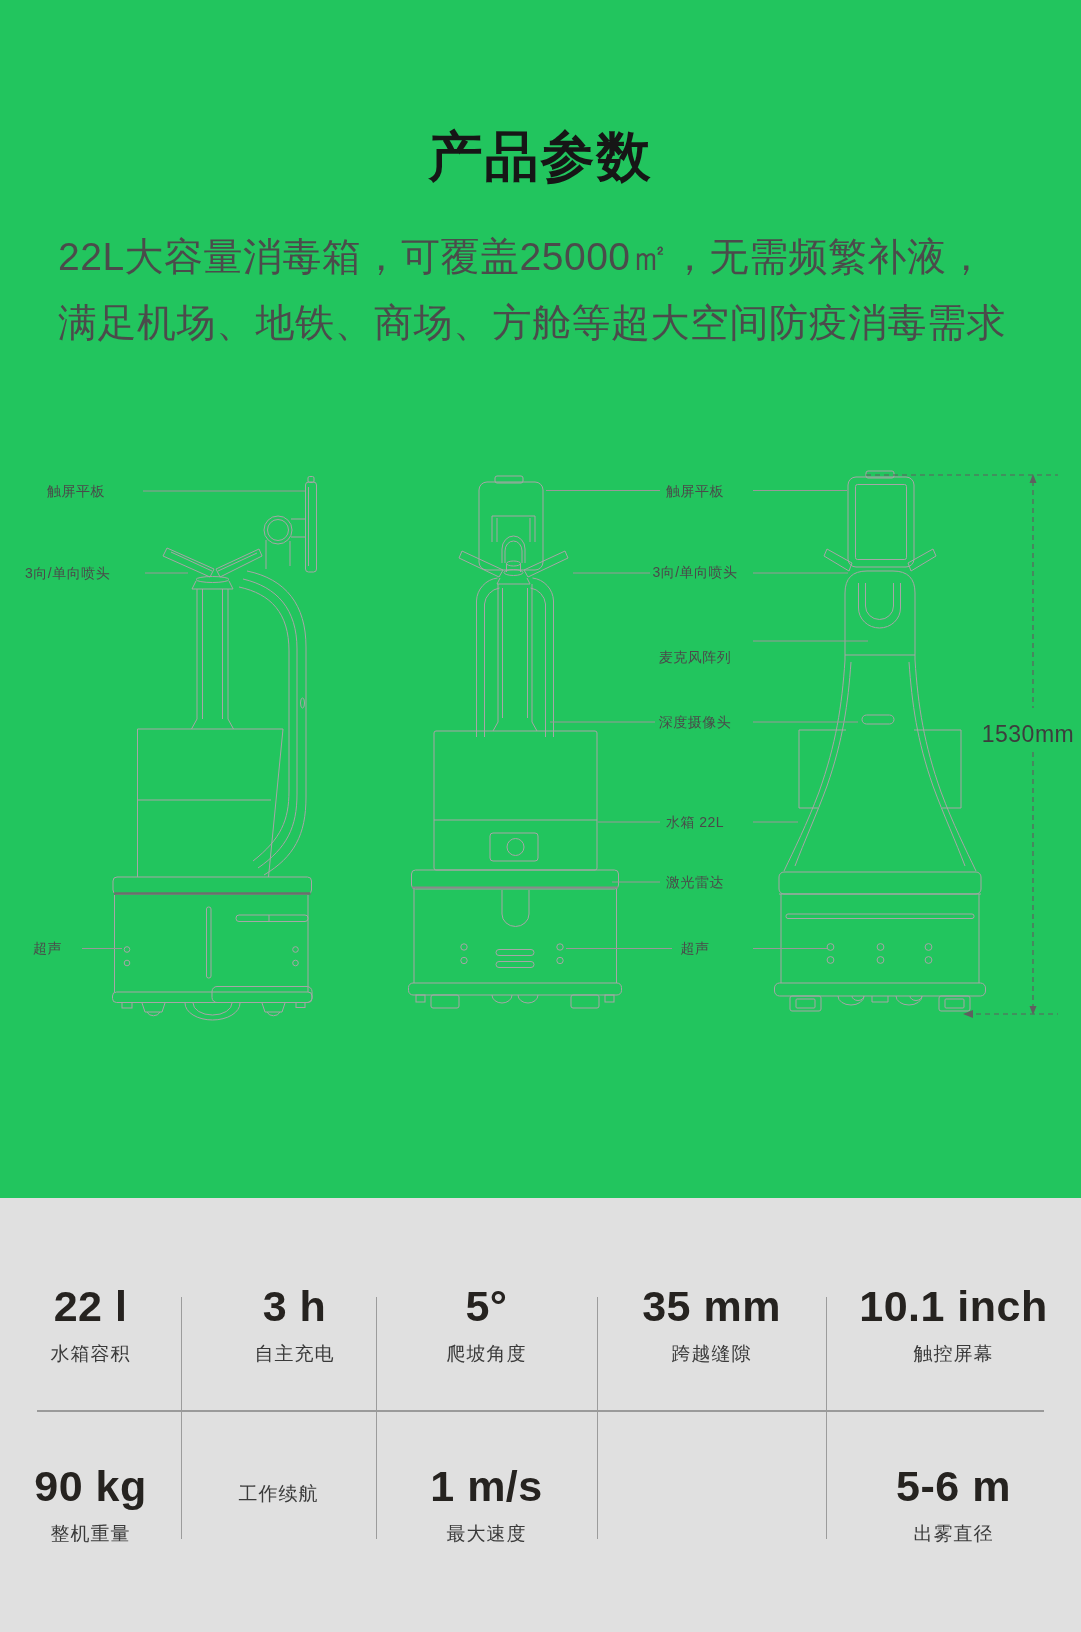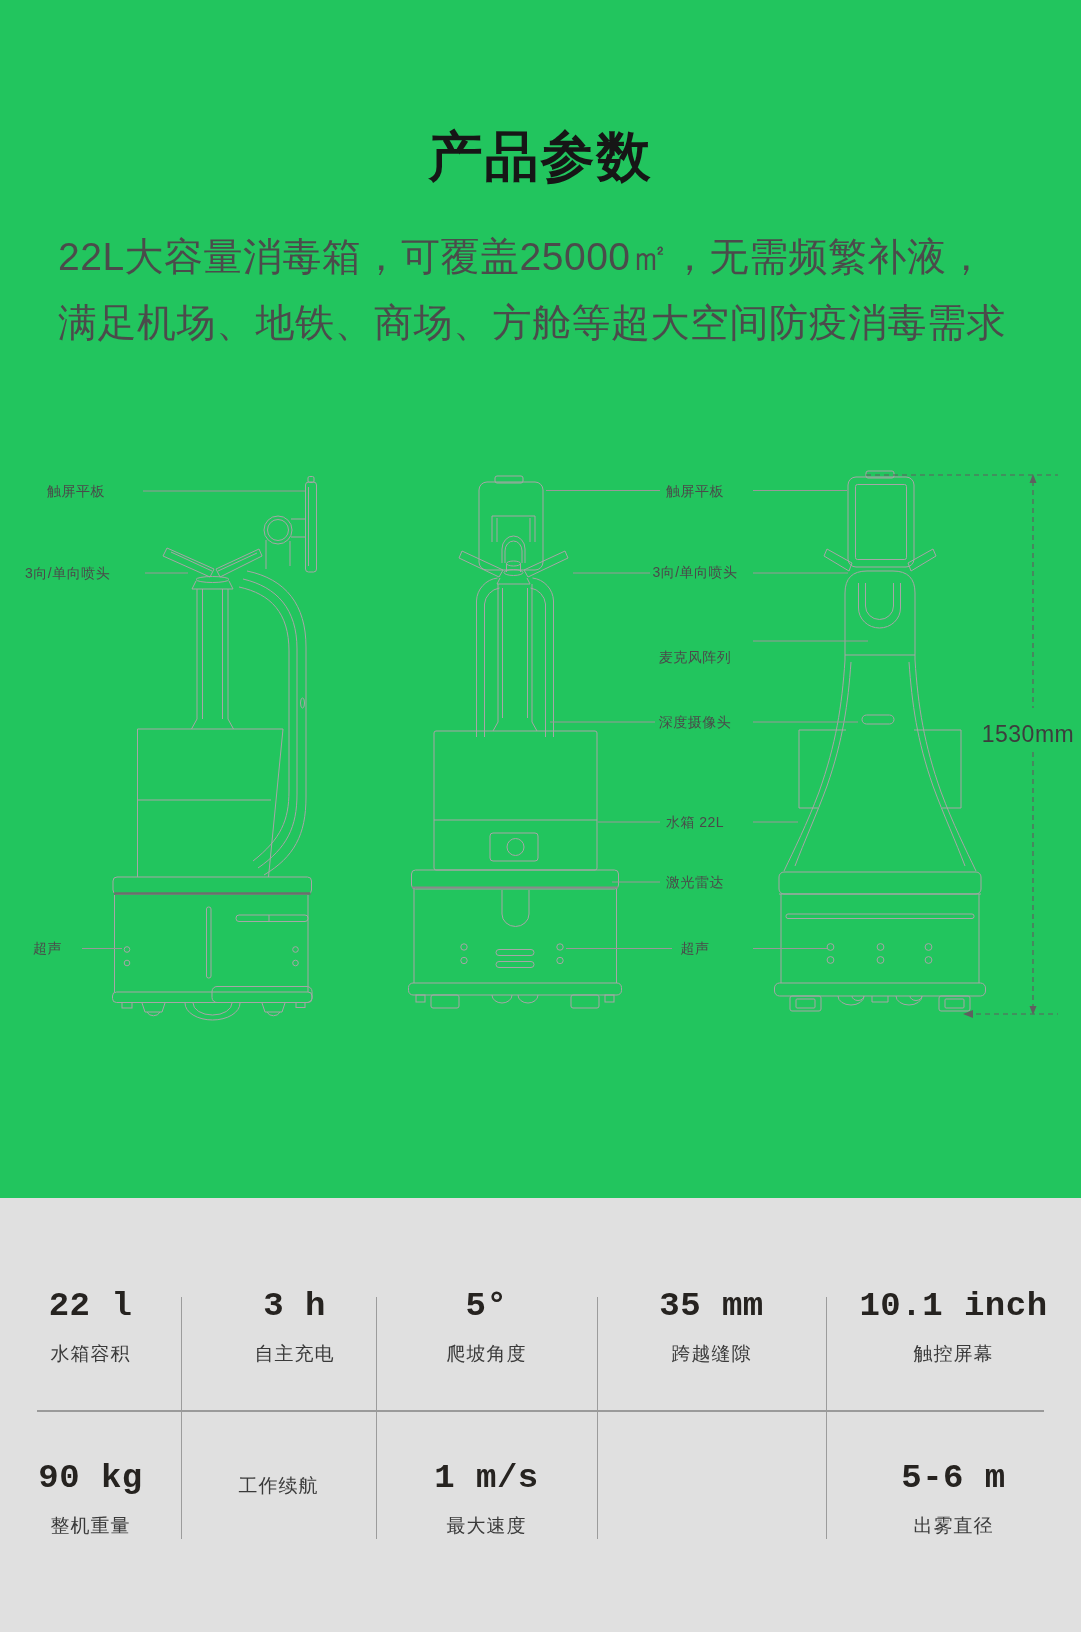--- a/index.html
+++ b/index.html
@@ -16,24 +16,24 @@
   .diagram-svg{position:absolute;left:0;top:440px;width:1081px;height:610px;}
   .dlabel{position:absolute;font-size:14px;line-height:20px;color:#4a4a4a;letter-spacing:0.5px;white-space:nowrap;}
   .dlabel.center{left:615px;width:160px;text-align:center;}
   .dim-label{position:absolute;left:962px;top:721px;width:132px;text-align:center;
              font-size:23px;color:#3d3d3d;letter-spacing:0.5px;}
   
   .specs{position:absolute;left:0;top:1198px;width:1081px;height:434px;background:#e0e0e0;}
   .vdiv{position:absolute;top:99px;width:1px;height:242px;background:#9c9c9c;}
   .hrule{position:absolute;left:37px;top:212px;width:1007px;height:2px;background:#9a9a9a;}
   .cell{position:absolute;text-align:center;}
-  .cell .v{font-size:34px;font-weight:700;color:#262320;line-height:40px;letter-spacing:0.5px;font-family:Liberation Mono, monospace;}
+  .cell .v{font-size:43px;font-weight:700;color:#262320;line-height:40px;letter-spacing:0.5px;}
   .cell .l{font-size:19px;font-weight:500;color:#3a3a3a;margin-top:15px;letter-spacing:1px;font-family:Liberation Mono, monospace;}
   .r1{top:88px;}
-  .r2{top:260px;}
+  .r2{top:268px;}
   svg{display:block;}
   .art{stroke:#a6a6a6;fill:none;stroke-width:1;}
   .leader{stroke:#999;stroke-width:1;}
   .dash{stroke:#5f5f5f;stroke-width:1.2;stroke-dasharray:5,4;fill:none;}
   .darrow{fill:#5f5f5f;stroke:none;}
 </style>
 </head>
 <body>
 
 <div class="page">

